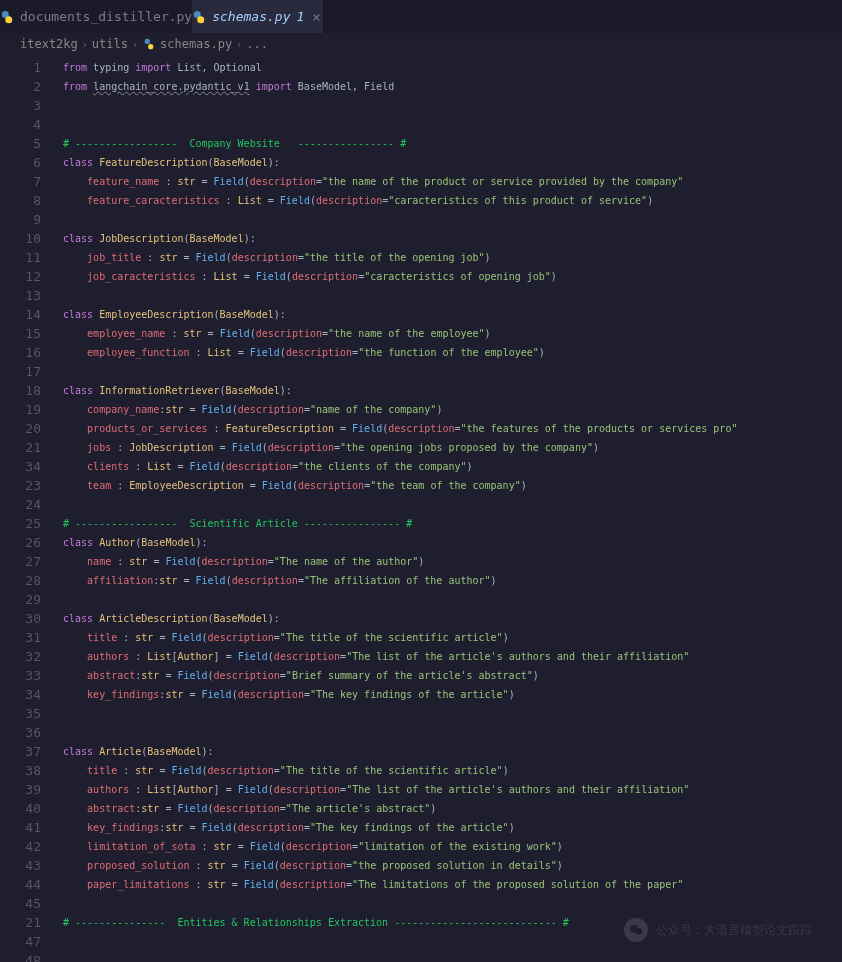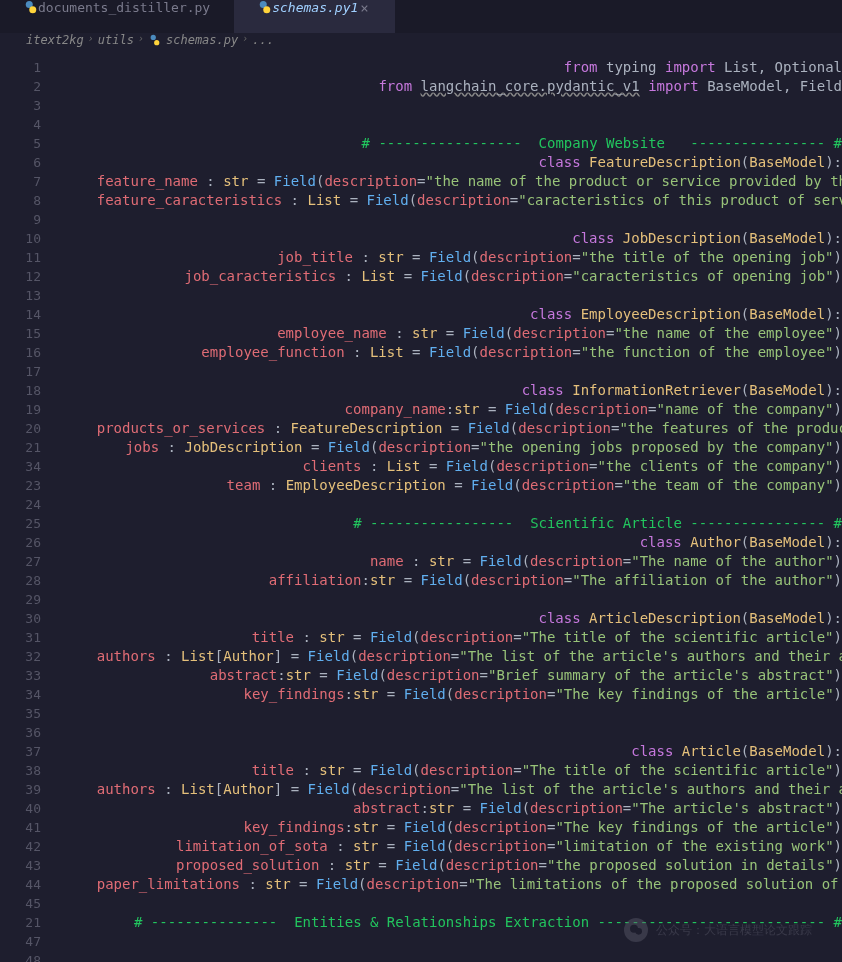--- a/index.html
+++ b/index.html
@@ -12,25 +12,26 @@
   overflow: hidden;
   position: relative;
 }
 .tabs {
   display: flex;
   background: #1a1a28;
   height: 33px;
 }
 .tab {
   display: flex;
-  align-items: flex-start;
-  padding: 0 24px;
+  align-items: center;
+  padding: 0 0;
   height: 33px;
   color: #7a7a8c;
   cursor: pointer;
+  gap: 6px;
 }
 .tab.active {
   background: #2a2a3e;
   color: #a0d0ff;
   font-style: italic;
 }
 .tab.active .modified { color: #a0d0ff; font-style: italic; }
 .file-icon {
   width: 14px;
   height: 14px;
@@ -39,27 +40,27 @@
   justify-content: center;
 }
 .file-icon svg { width: 14px; height: 14px; }
 .close-icon {
   color: #7a7a8c;
   font-size: 14px;
   padding: 0 2px;
 }
 .breadcrumb {
   display: flex;
+  align-items: center;
   height: 22px;
-  padding: 0 26px;
+  padding: 0 20px;
   background: #1e1e2e;
   color: #888;
   font-size: 12px;
   gap: 4px;
-  font-style: italic;
 }
 .chevron { color: #666; font-size: 10px; }
 .editor {
   display: flex;
   height: calc(962px - 55px);
 }
 .gutter {
   width: 55px;
   background: #1e1e2e;
   text-align: right;
@@ -67,27 +68,26 @@
   color: #555566;
   font-size: 13px;
   line-height: 19px;
   padding-top: 3px;
   user-select: none;
 }
 .code {
   flex: 1;
   background: #1e1e2e;
   color: #abb2bf;
-  font-size: 14px;
+  font-size: 10px;
   line-height: 19px;
   padding-top: 3px;
   white-space: pre;
   overflow: hidden;
   position: relative;
-  text-align: right;
 }
 .line { height: 19px; display: block; padding-left: 8px; }
 .kw { color: #c678dd; }
 .fn { color: #61afef; }
 .cls { color: #e5c07b; }
 .str { color: #98c379; }
 .com { color: #22c55e; }
 .id { color: #e06c75; }
 .op { color: #abb2bf; }
 .paren { color: #abb2bf; }

